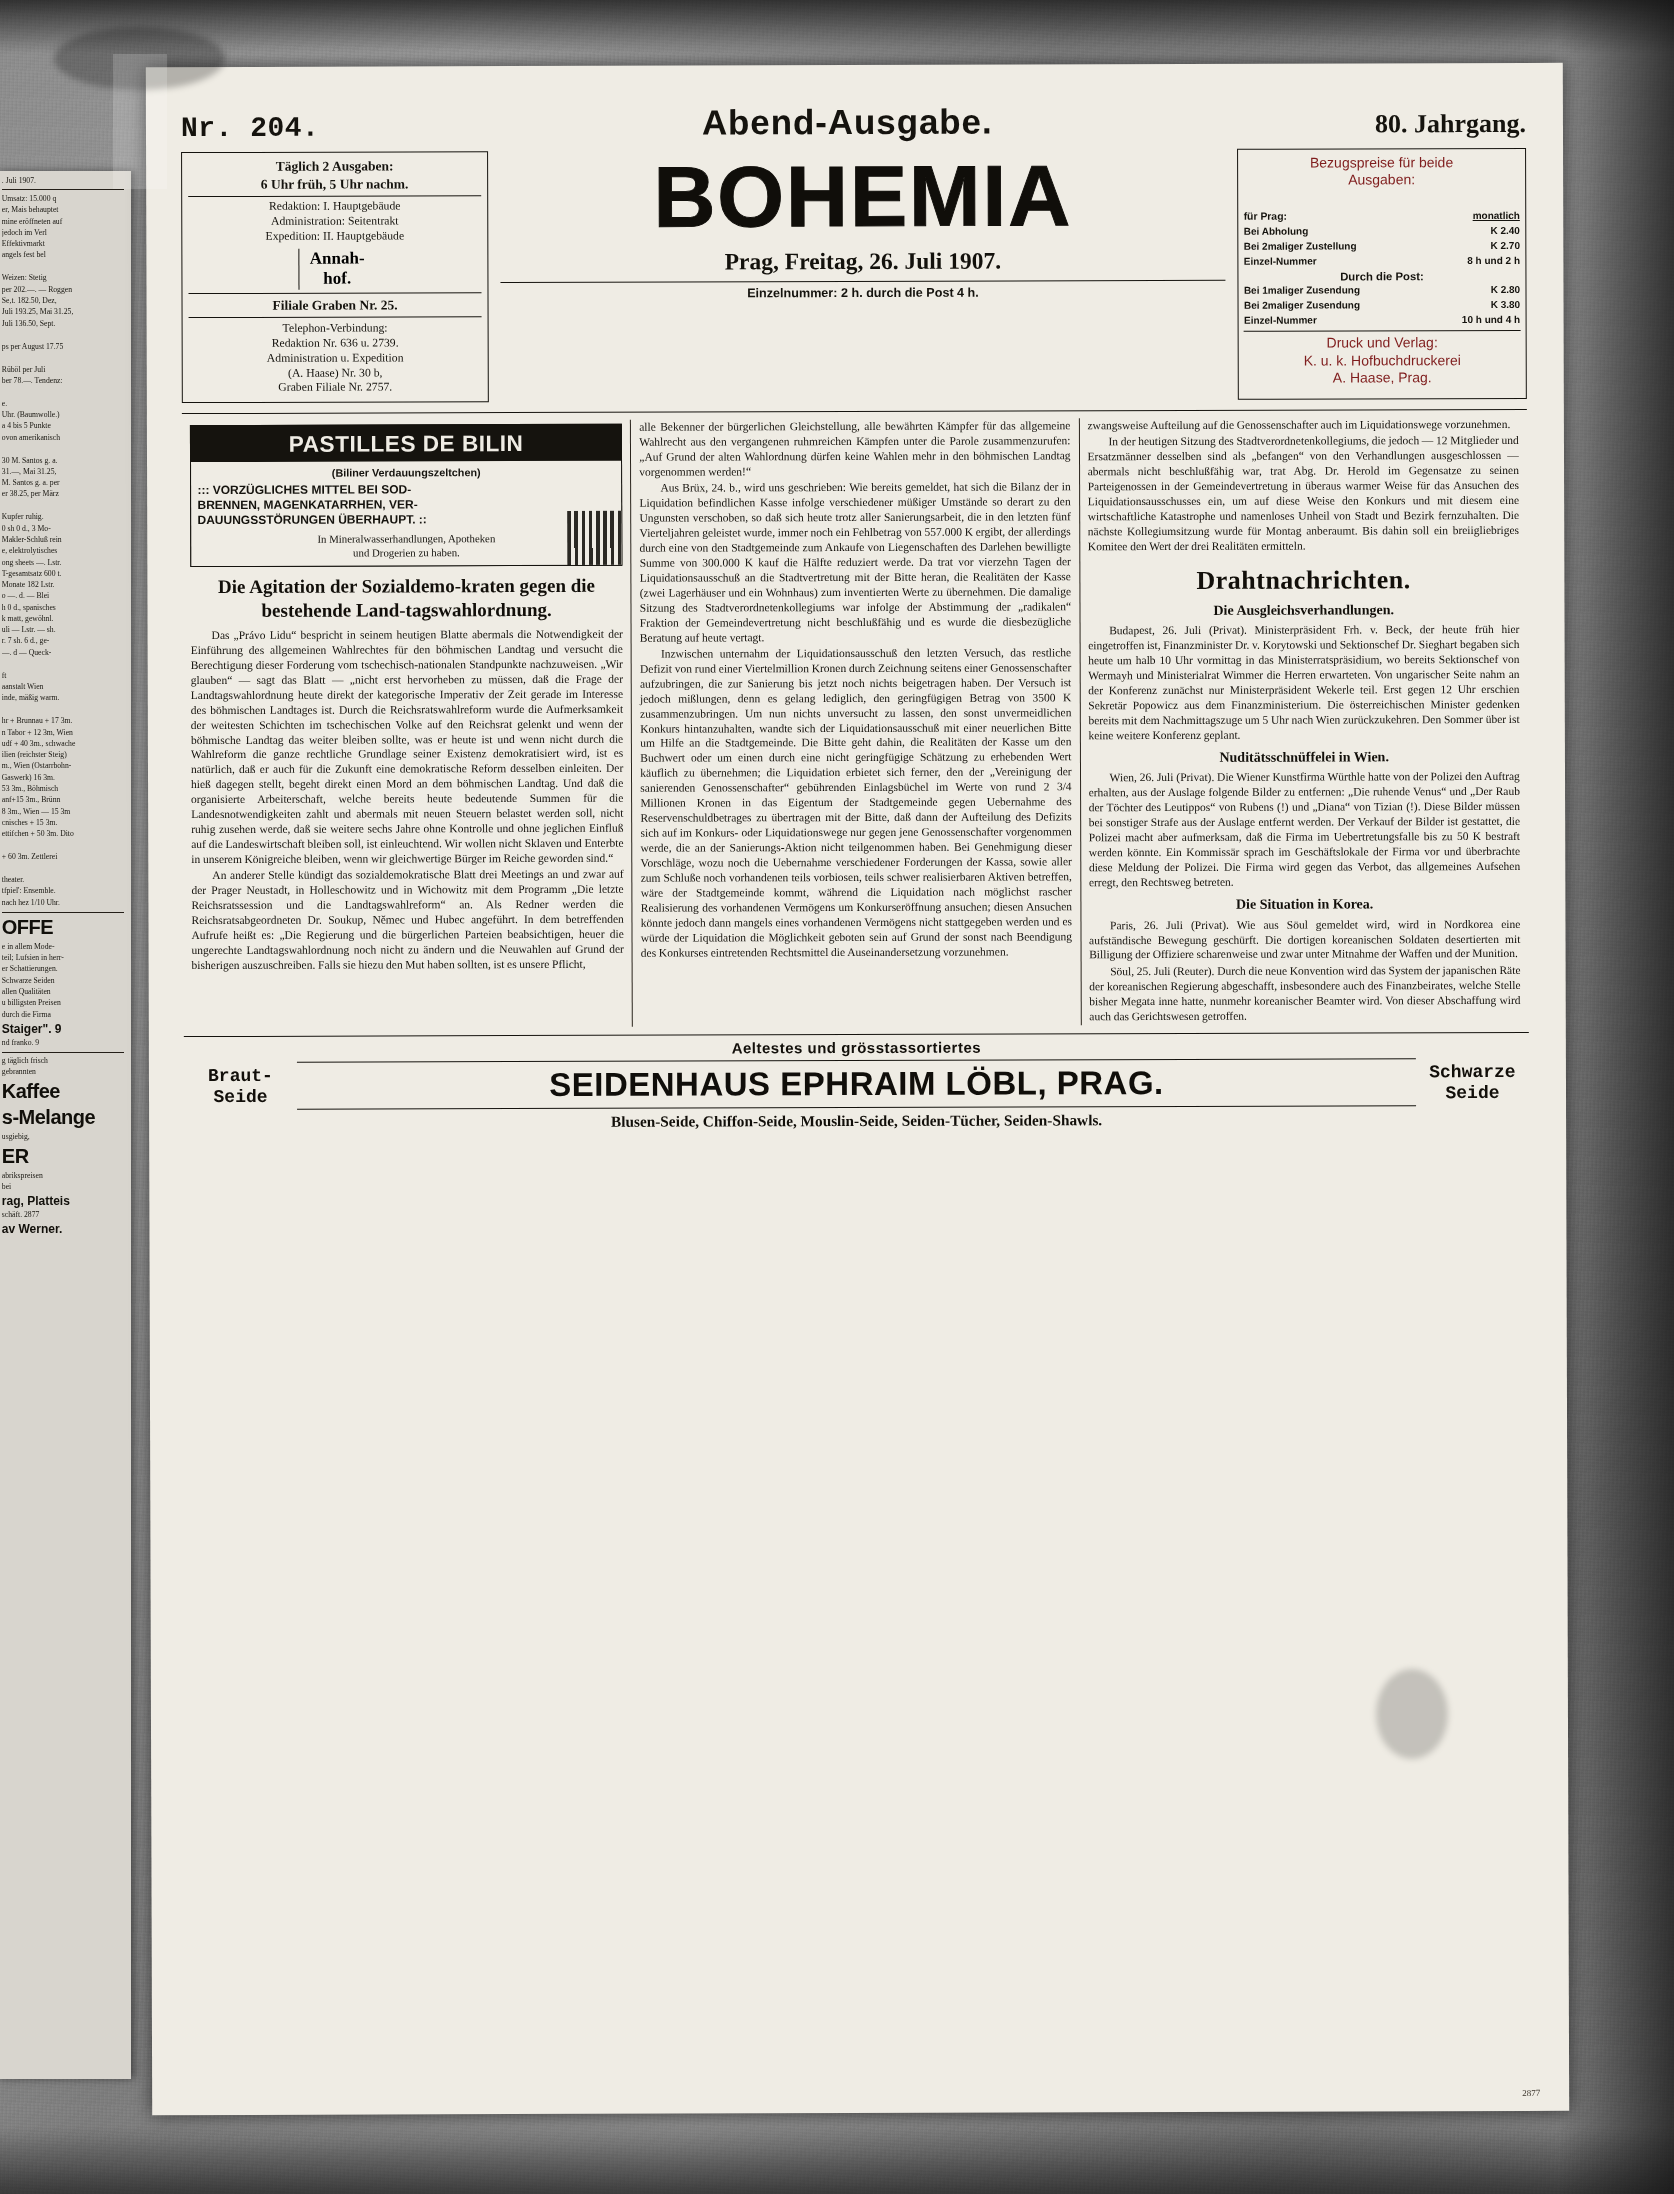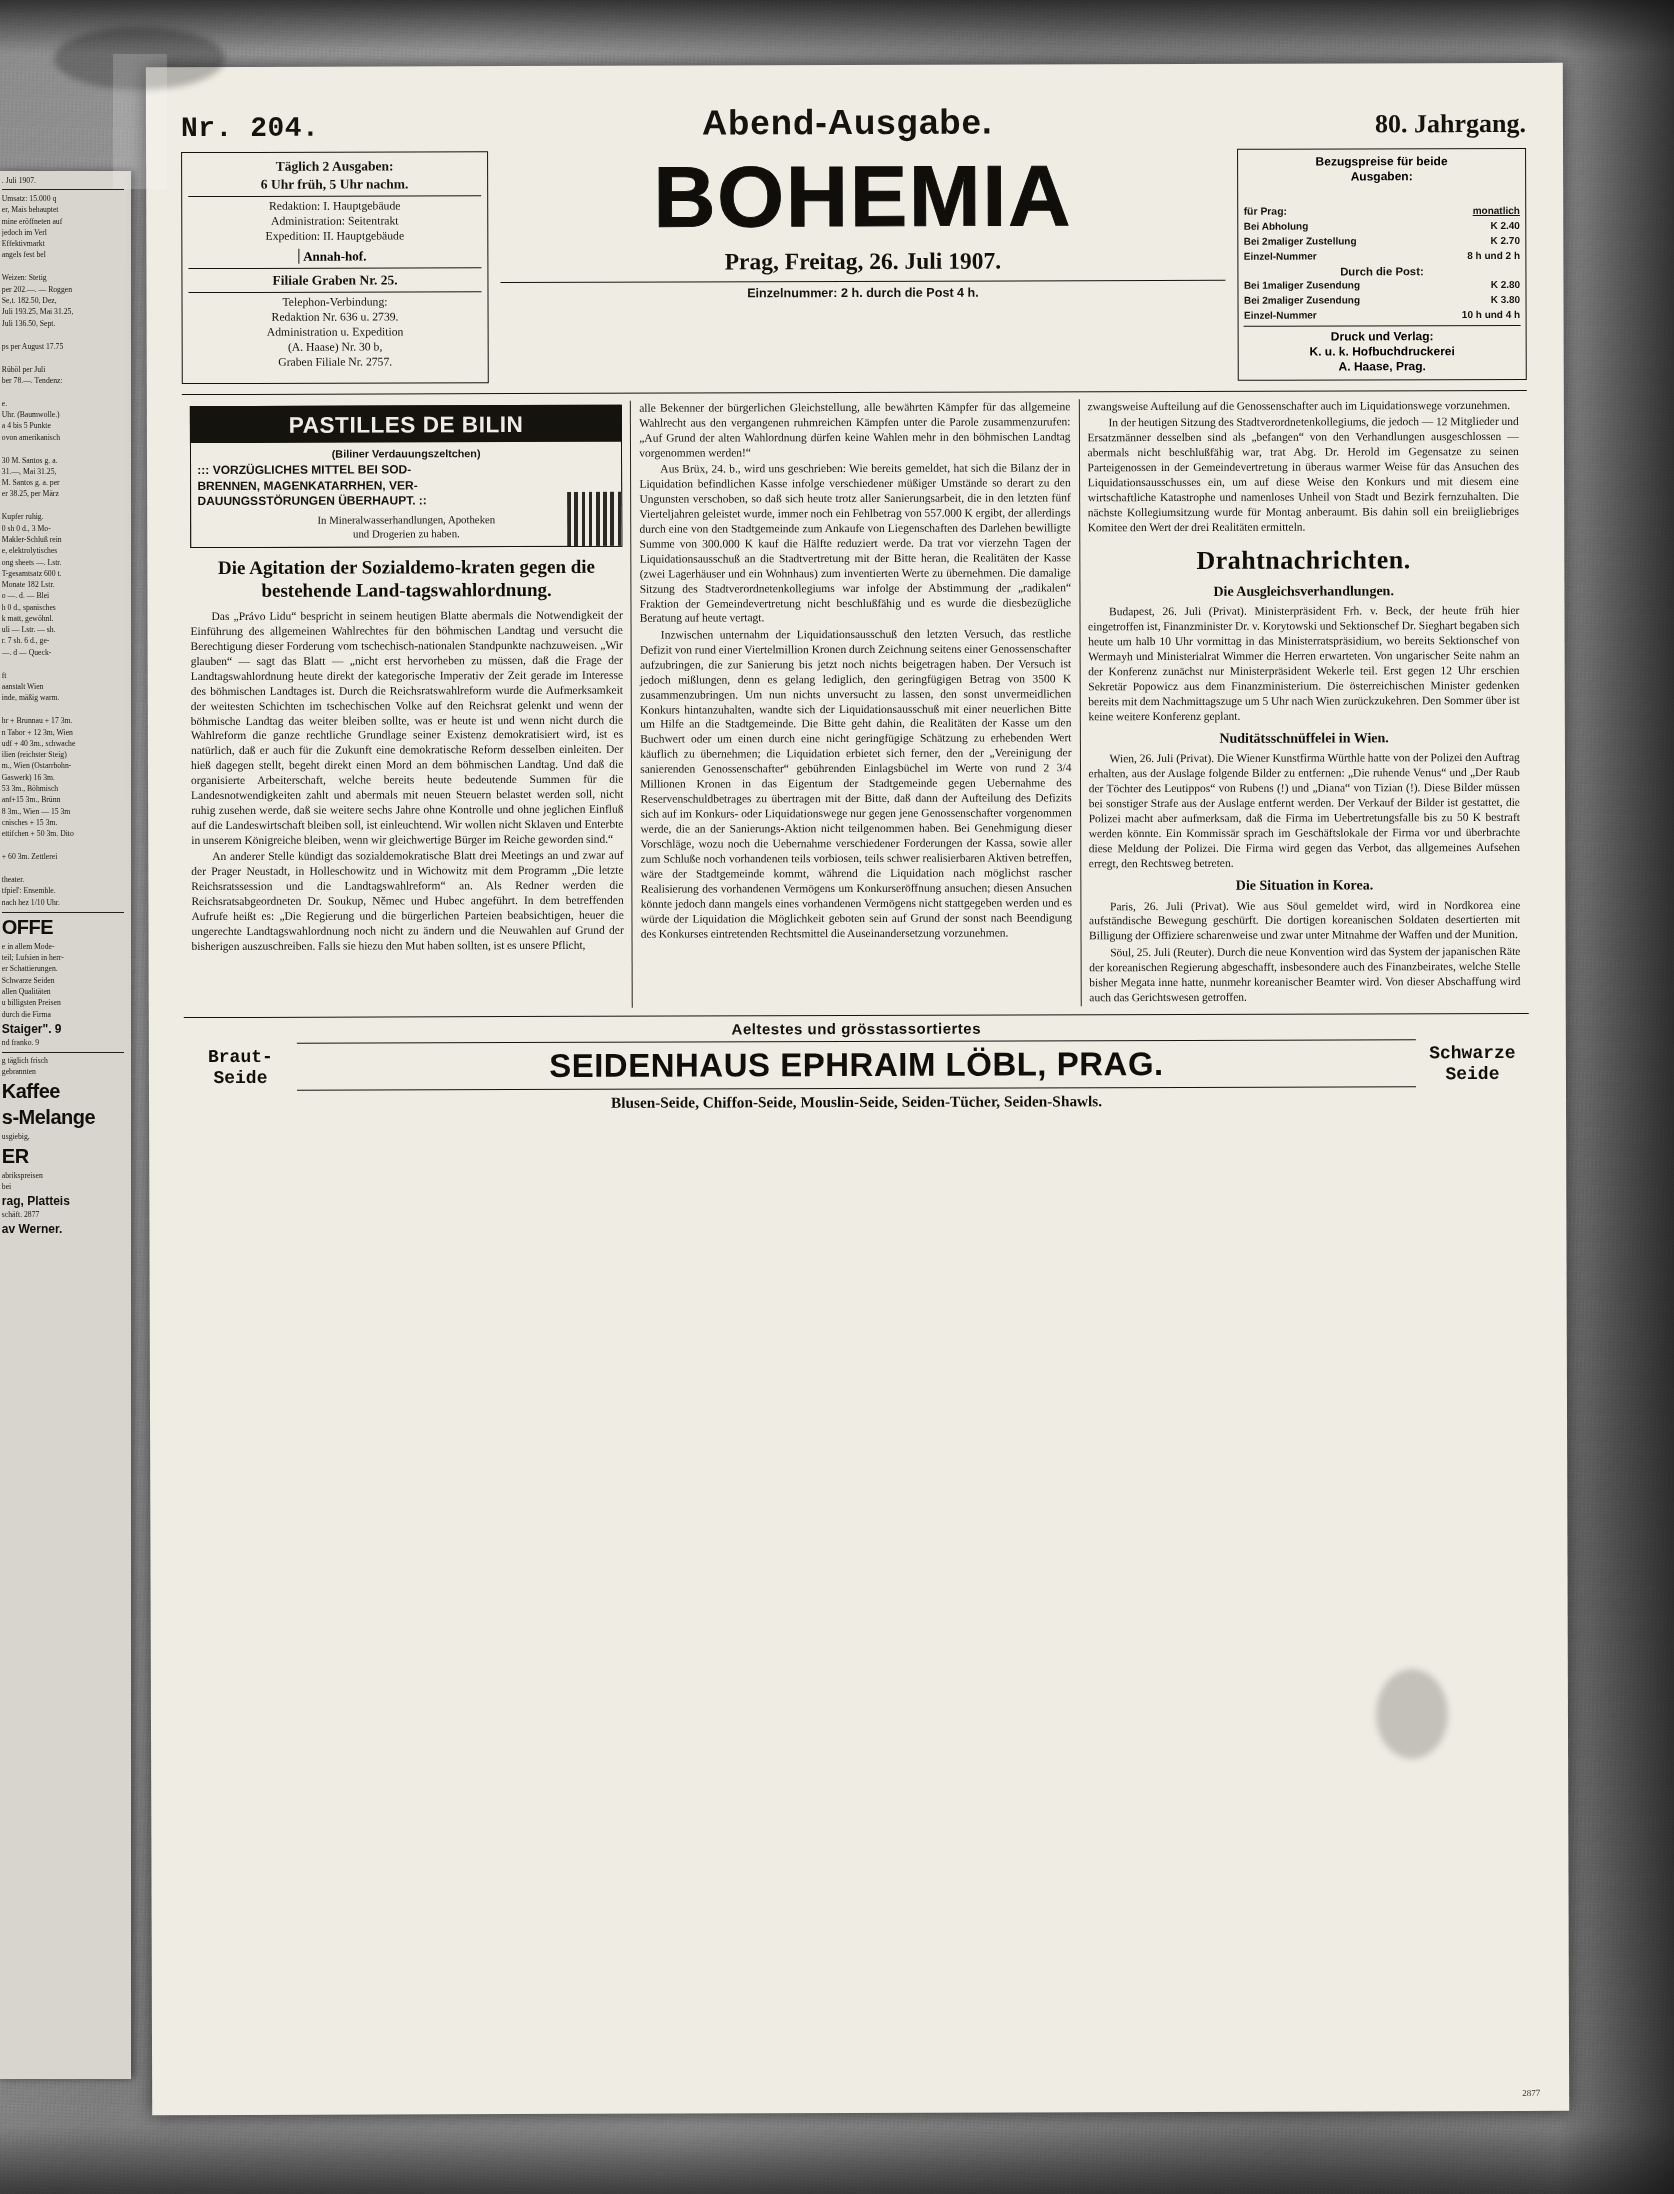--- a/index.html
+++ b/index.html
@@ -141,22 +141,22 @@
     color: #15130e;
     font-family: "Liberation Serif", serif;
   }
   .mast-left .ml-bold { font-weight: bold; font-size: 13.5px; }
   .mast-left .ml-rule { border-top: 0.9px solid #15130e; margin: 3.2px 0; }
   .mast-left .ml-split {
     display: flex; align-items: center; justify-content: space-between; gap: 3.6px; flex-direction: column;
   }
   .mast-left .ml-split .col1 { flex: 1; text-align: left; }
   .mast-left .ml-split .col2 {
-    width: 68px; text-align: left; border-left: 0.9px solid #15130e; padding-left: 3.6px;
-    font-weight: bold; font-size: 13px; line-height: 1.2;
+    width: 68px; text-align: center; border-left: 0.9px solid #15130e; padding-left: 3.6px;
+    font-weight: bold; font-size: 17px; line-height: 1.2;
   }
   .mast-center {
     flex: 1;
     text-align: center;
     padding: 0 11.7px;
   }
   .bohemia-title {
     font-family: "Liberation Sans", sans-serif;
     font-weight: bold;
     font-size: 86px;
@@ -184,21 +184,21 @@
   }
   .mast-right {
     width: 289px;
     border: 1.4px solid #15130e;
     padding: 4.5px 5.4px;
     box-sizing: border-box;
     text-align: center;
   }
   .mast-right .mr-h {
     font-family: "Liberation Sans", sans-serif;
-    font-weight: bold; font-size: 12px; line-height: 1.25; color: #000000;
+    font-weight: normal; font-size: 14px; line-height: 1.25; color: #7f1d1d;
   }
   .mast-right .mr-sub {
     font-family: "Liberation Sans", sans-serif;
     font-weight: bold; font-size: 11.3px; color: #15130e; margin-top: 1.8px;
   }
   .mast-right .mr-row {
     display: flex; justify-content: space-between;
     font-size: 10.4px; font-family: "Liberation Sans", sans-serif;
     color: #15130e; line-height: 1.5; font-weight: bold;
   }

